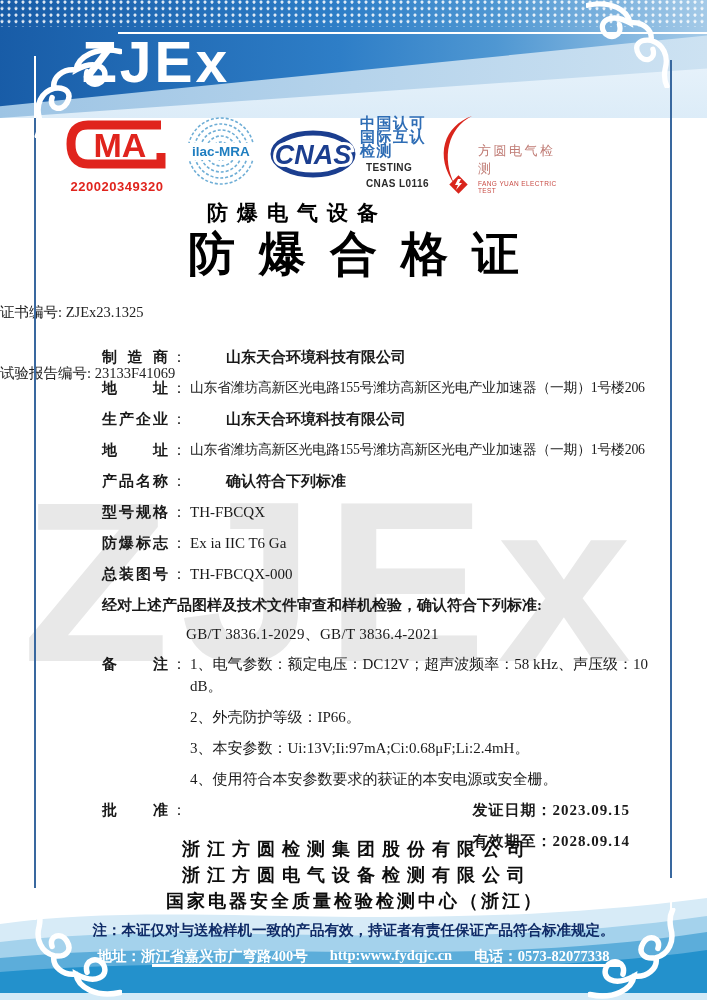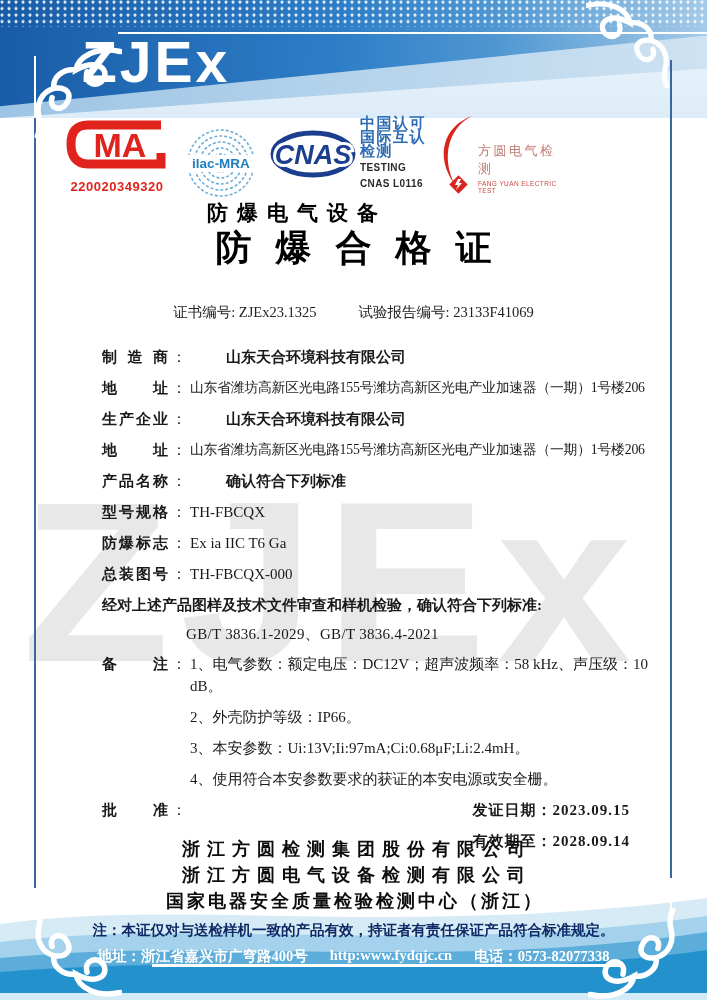--- a/index.html
+++ b/index.html
@@ -18,37 +18,37 @@
             background-image:radial-gradient(circle at 2px 2px,rgba(255,255,255,.85) 1.3px,transparent 1.8px);
             background-size:7px 6.5px;}
   .hdr-whiteline{position:absolute;top:32px;left:118px;width:589px;height:2px;background:#fff;}
   .zjex{position:absolute;left:82px;top:34px;font-family:"Liberation Sans",sans-serif;
         font-weight:bold;font-size:57px;color:#fff;letter-spacing:3px;line-height:1;}
 
   
   .logos{position:absolute;top:112px;left:0;width:707px;height:92px;z-index:2;font-family:"Liberation Sans",sans-serif;}
   .cma{position:absolute;left:64px;top:4px;width:106px;text-align:center;}
   .cma-num{margin-top:1px;color:#e0241d;font-weight:bold;font-size:13px;letter-spacing:.5px;}
-  .ilac{position:absolute;left:184px;top:14px;width:74px;height:74px;}
+  .ilac{position:absolute;left:184px;top:2px;width:74px;height:74px;}
   .cnas{position:absolute;left:270px;top:14px;width:86px;height:56px;}
   .cnas-text{position:absolute;left:360px;top:4px;}
   .cnas-cn{color:#2e6db5;font-size:15px;font-weight:700;line-height:14px;letter-spacing:1.5px;}
-  .cnas-en{color:#2b2b2b;font-weight:bold;font-size:10px;line-height:13px;margin-top:3px;letter-spacing:.4px;}
+  .cnas-en{color:#2b2b2b;font-weight:bold;font-size:10px;line-height:13px;margin-top:3px;letter-spacing:.4px;margin-left:6px;}
   .fy{position:absolute;left:428px;top:0;width:140px;height:90px;}
   .fy-text{position:absolute;left:50px;top:30px;}
   .fy-cn{color:#c07c75;font-size:13px;letter-spacing:2.5px;}
   .fy-en{color:#c84b44;font-size:6.5px;letter-spacing:.4px;margin-top:2px;}
 
   
   .title-cat{position:absolute;top:199px;width:585px;text-align:center;font-family:"Liberation Sans",sans-serif;
              font-size:21px;font-weight:bold;letter-spacing:9px;text-indent:9px;color:#000;z-index:2;}
   .title-main{position:absolute;top:226px;width:707px;text-align:center;font-family:"Liberation Sans",sans-serif;
-              font-size:36px;font-weight:bold;letter-spacing:24px;text-indent:24px;color:#000;z-index:2;line-height:1.2;}
+              font-size:47px;font-weight:bold;letter-spacing:24px;text-indent:24px;color:#000;z-index:2;line-height:1.2;}
   .cert-row{position:absolute;top:303px;width:707px;display:flex;justify-content:center;gap:42px;
-            font-size:14.5px;color:#222;z-index:2;}
+            font-size:14.5px;color:#222;z-index:2;flex-direction:column;}
 
   
   .content{position:absolute;left:102px;top:346px;width:566px;z-index:2;font-size:15px;}
   .frow{display:flex;line-height:22px;margin-bottom:9px;}
   .flabel{width:66px;flex:none;text-align:justify;text-align-last:justify;font-weight:600;}
   .fcolon{width:22px;flex:none;text-align:center;}
   .fvalue{flex:1;}
   .fvalue.b{font-weight:bold;margin-left:36px;}
   .fvalue.addr{font-size:13.8px;letter-spacing:-.2px;}
   .statement{line-height:22px;margin-bottom:7px;font-weight:600;}

